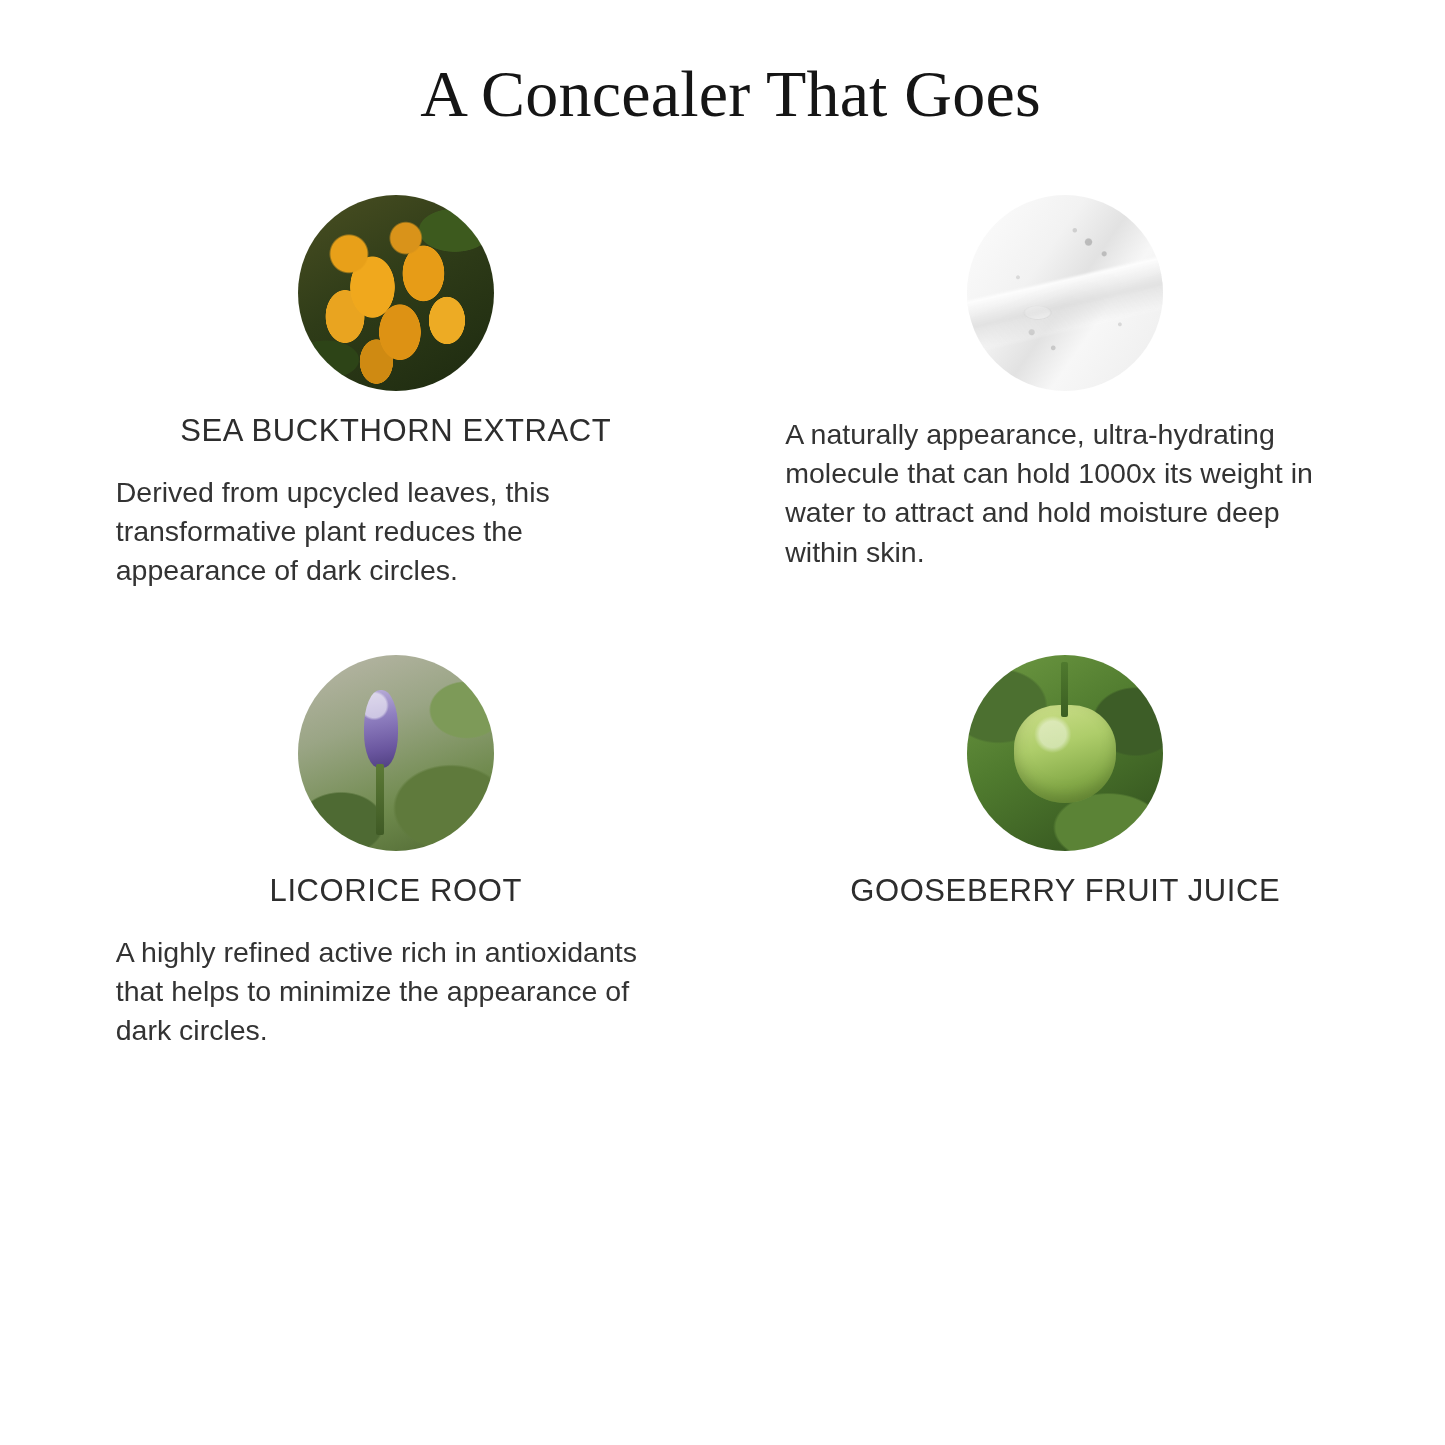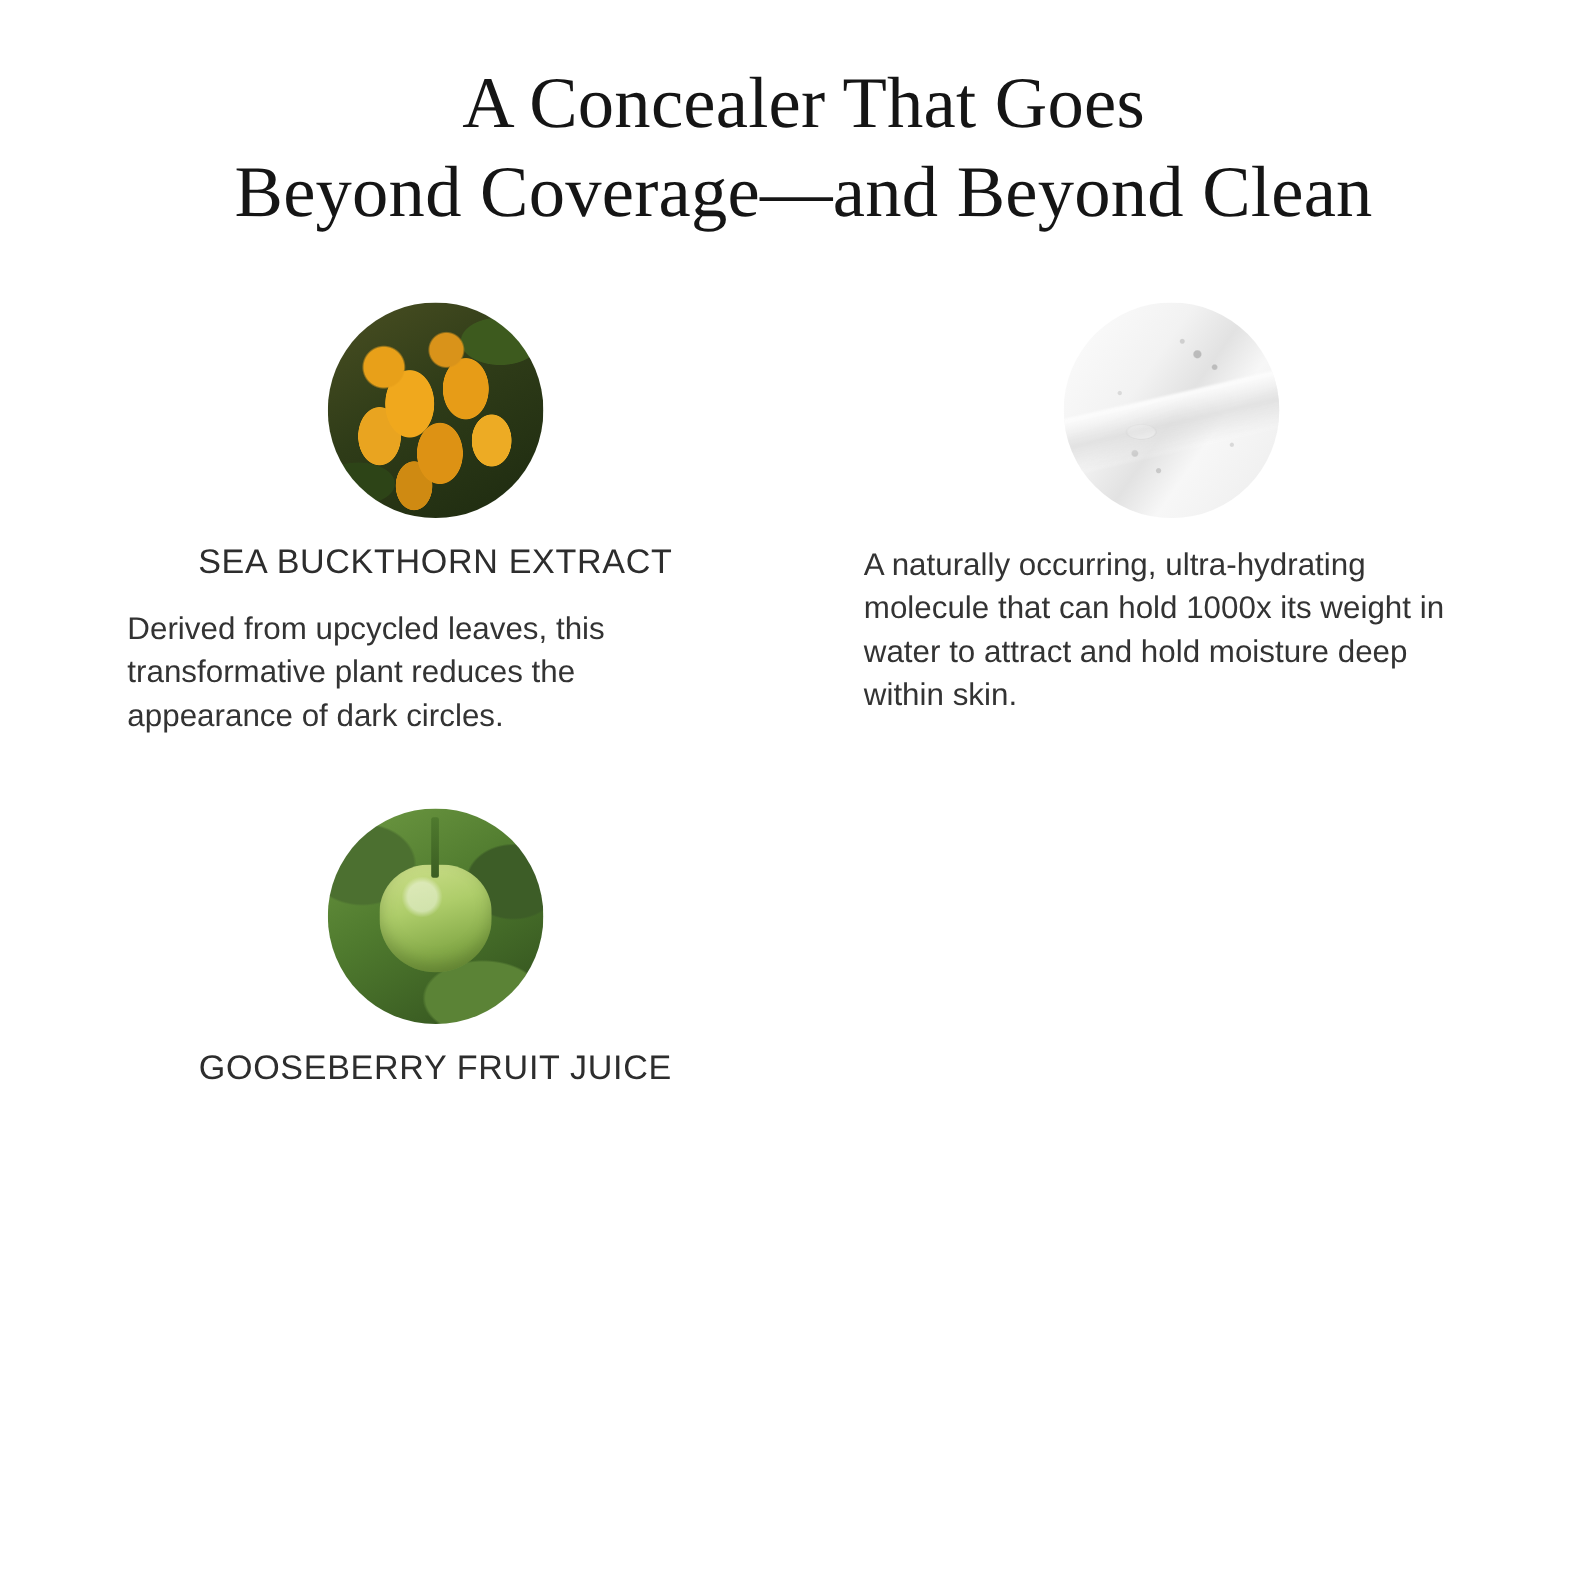--- a/index.html
+++ b/index.html
@@ -184,37 +184,41 @@
     max-width: 560px;
   }
 </style>
 </head>
 <body>
 
 <div class="page">
 
   <h1 class="headline">
     <span class="line">A Concealer That Goes</span>
-    <span class="line">Beyond Coverage—and Beyond Clean</span>
   </h1>
 
 
   <div class="grid">
 
     <div class="card">
       <div class="thumb thumb-seabuckthorn"></div>
       <div class="card-title">SEA BUCKTHORN EXTRACT</div>
       <div class="card-body">Derived from upcycled leaves, this transformative plant reduces the appearance of dark circles.</div>
     </div>
 
     <div class="card">
       <div class="thumb thumb-ha"></div>
-      <div class="card-body">A naturally occurring, ultra-hydrating molecule that can hold 1000x its weight in water to attract and hold moisture deep within skin.</div>
-    </div>
-
+      <div class="card-body">A naturally appearance, ultra-hydrating molecule that can hold 1000x its weight in water to attract and hold moisture deep within skin.</div>
+    </div>
+
+    <div class="card">
+      <div class="thumb thumb-licorice"></div>
+      <div class="card-title">LICORICE ROOT</div>
+      <div class="card-body">A highly refined active rich in antioxidants that helps to minimize the appearance of dark circles.</div>
+    </div>
 
     <div class="card">
       <div class="thumb thumb-gooseberry"></div>
       <div class="card-title">GOOSEBERRY FRUIT JUICE</div>
     </div>
 
   </div>
 </div>
 
 </body></html>

